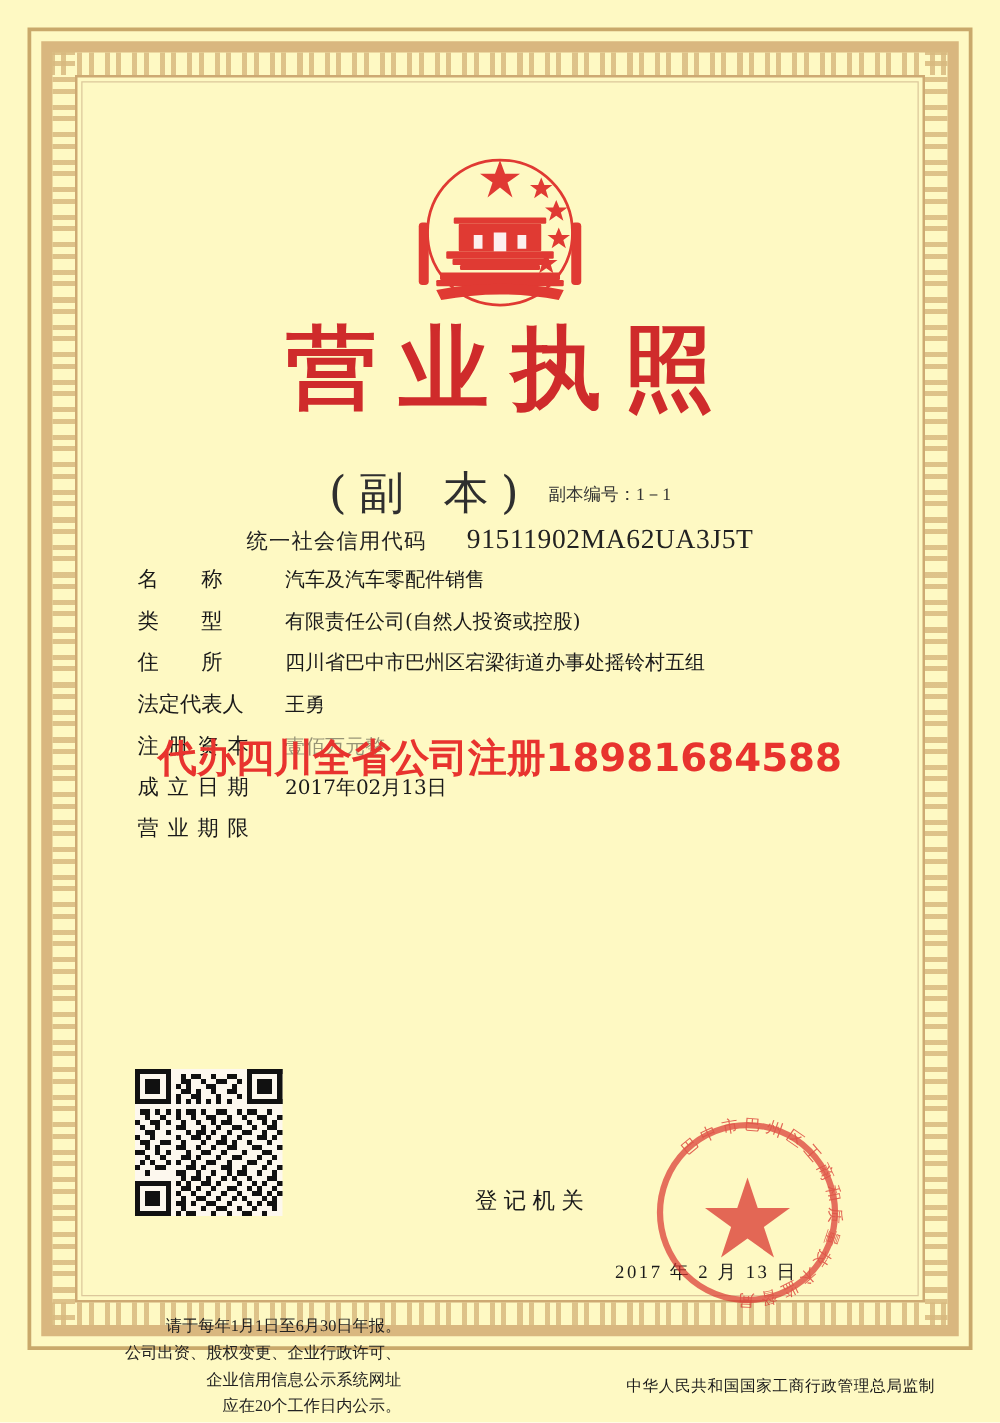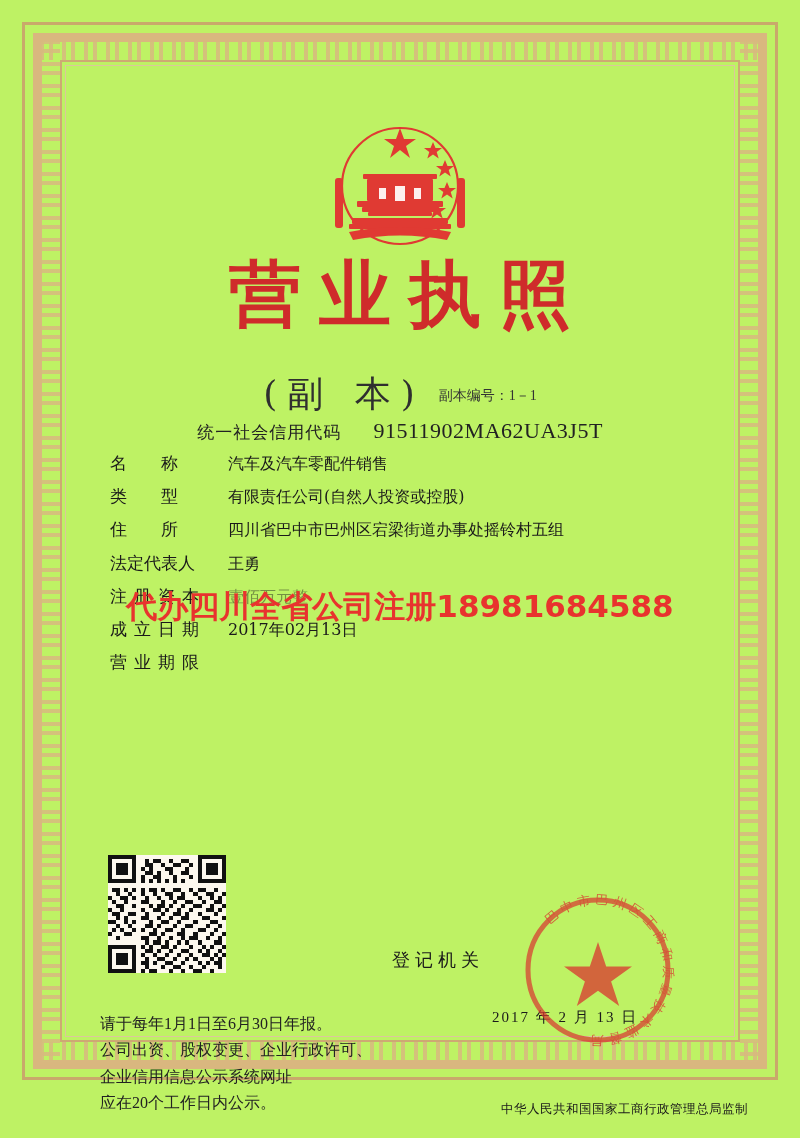--- a/index.html
+++ b/index.html
@@ -7,21 +7,21 @@
     padding: 0;
     background: #ffffff;
   }
   body {
     font-family: "Liberation Serif", "DejaVu Serif", serif;
   }
   .page {
     position: relative;
     width: 800px;
     height: 1138px;
-    background: #bef264;
+    background: #fef9c3;
     overflow: hidden;
   }
   
   .frame-outer {
     position: absolute;
     left: 22px; top: 22px; right: 22px; bottom: 58px;
     border: 3px solid #c9a96b;
   }
   .frame-mid {
     position: absolute;
@@ -177,35 +177,35 @@
     left: 108px;
     top: 855px;
     width: 118px;
     height: 118px;
   }
   .qr canvas, .qr .qrbox { width: 118px; height: 118px; }
 
   .footnote {
     position: absolute;
     left: 100px;
-    top: 1011px;
-    font-size: 16px;
+    top: 1050px;
+    font-size: 13px;
     color: #222;
     line-height: 1.65;
+    text-align: right;
   }
 
   .registrar {
     position: absolute;
     left: 380px;
     top: 948px;
     font-size: 18px;
     letter-spacing: 5px;
     color: #1a1a1a;
     font-family: Liberation Sans, sans-serif;
-    margin-left: 12px;
   }
   .issue-date {
     position: absolute;
     left: 492px;
     top: 1008px;
     font-size: 15px;
     color: #1a1a1a;
     letter-spacing: 2px;
   }
 

